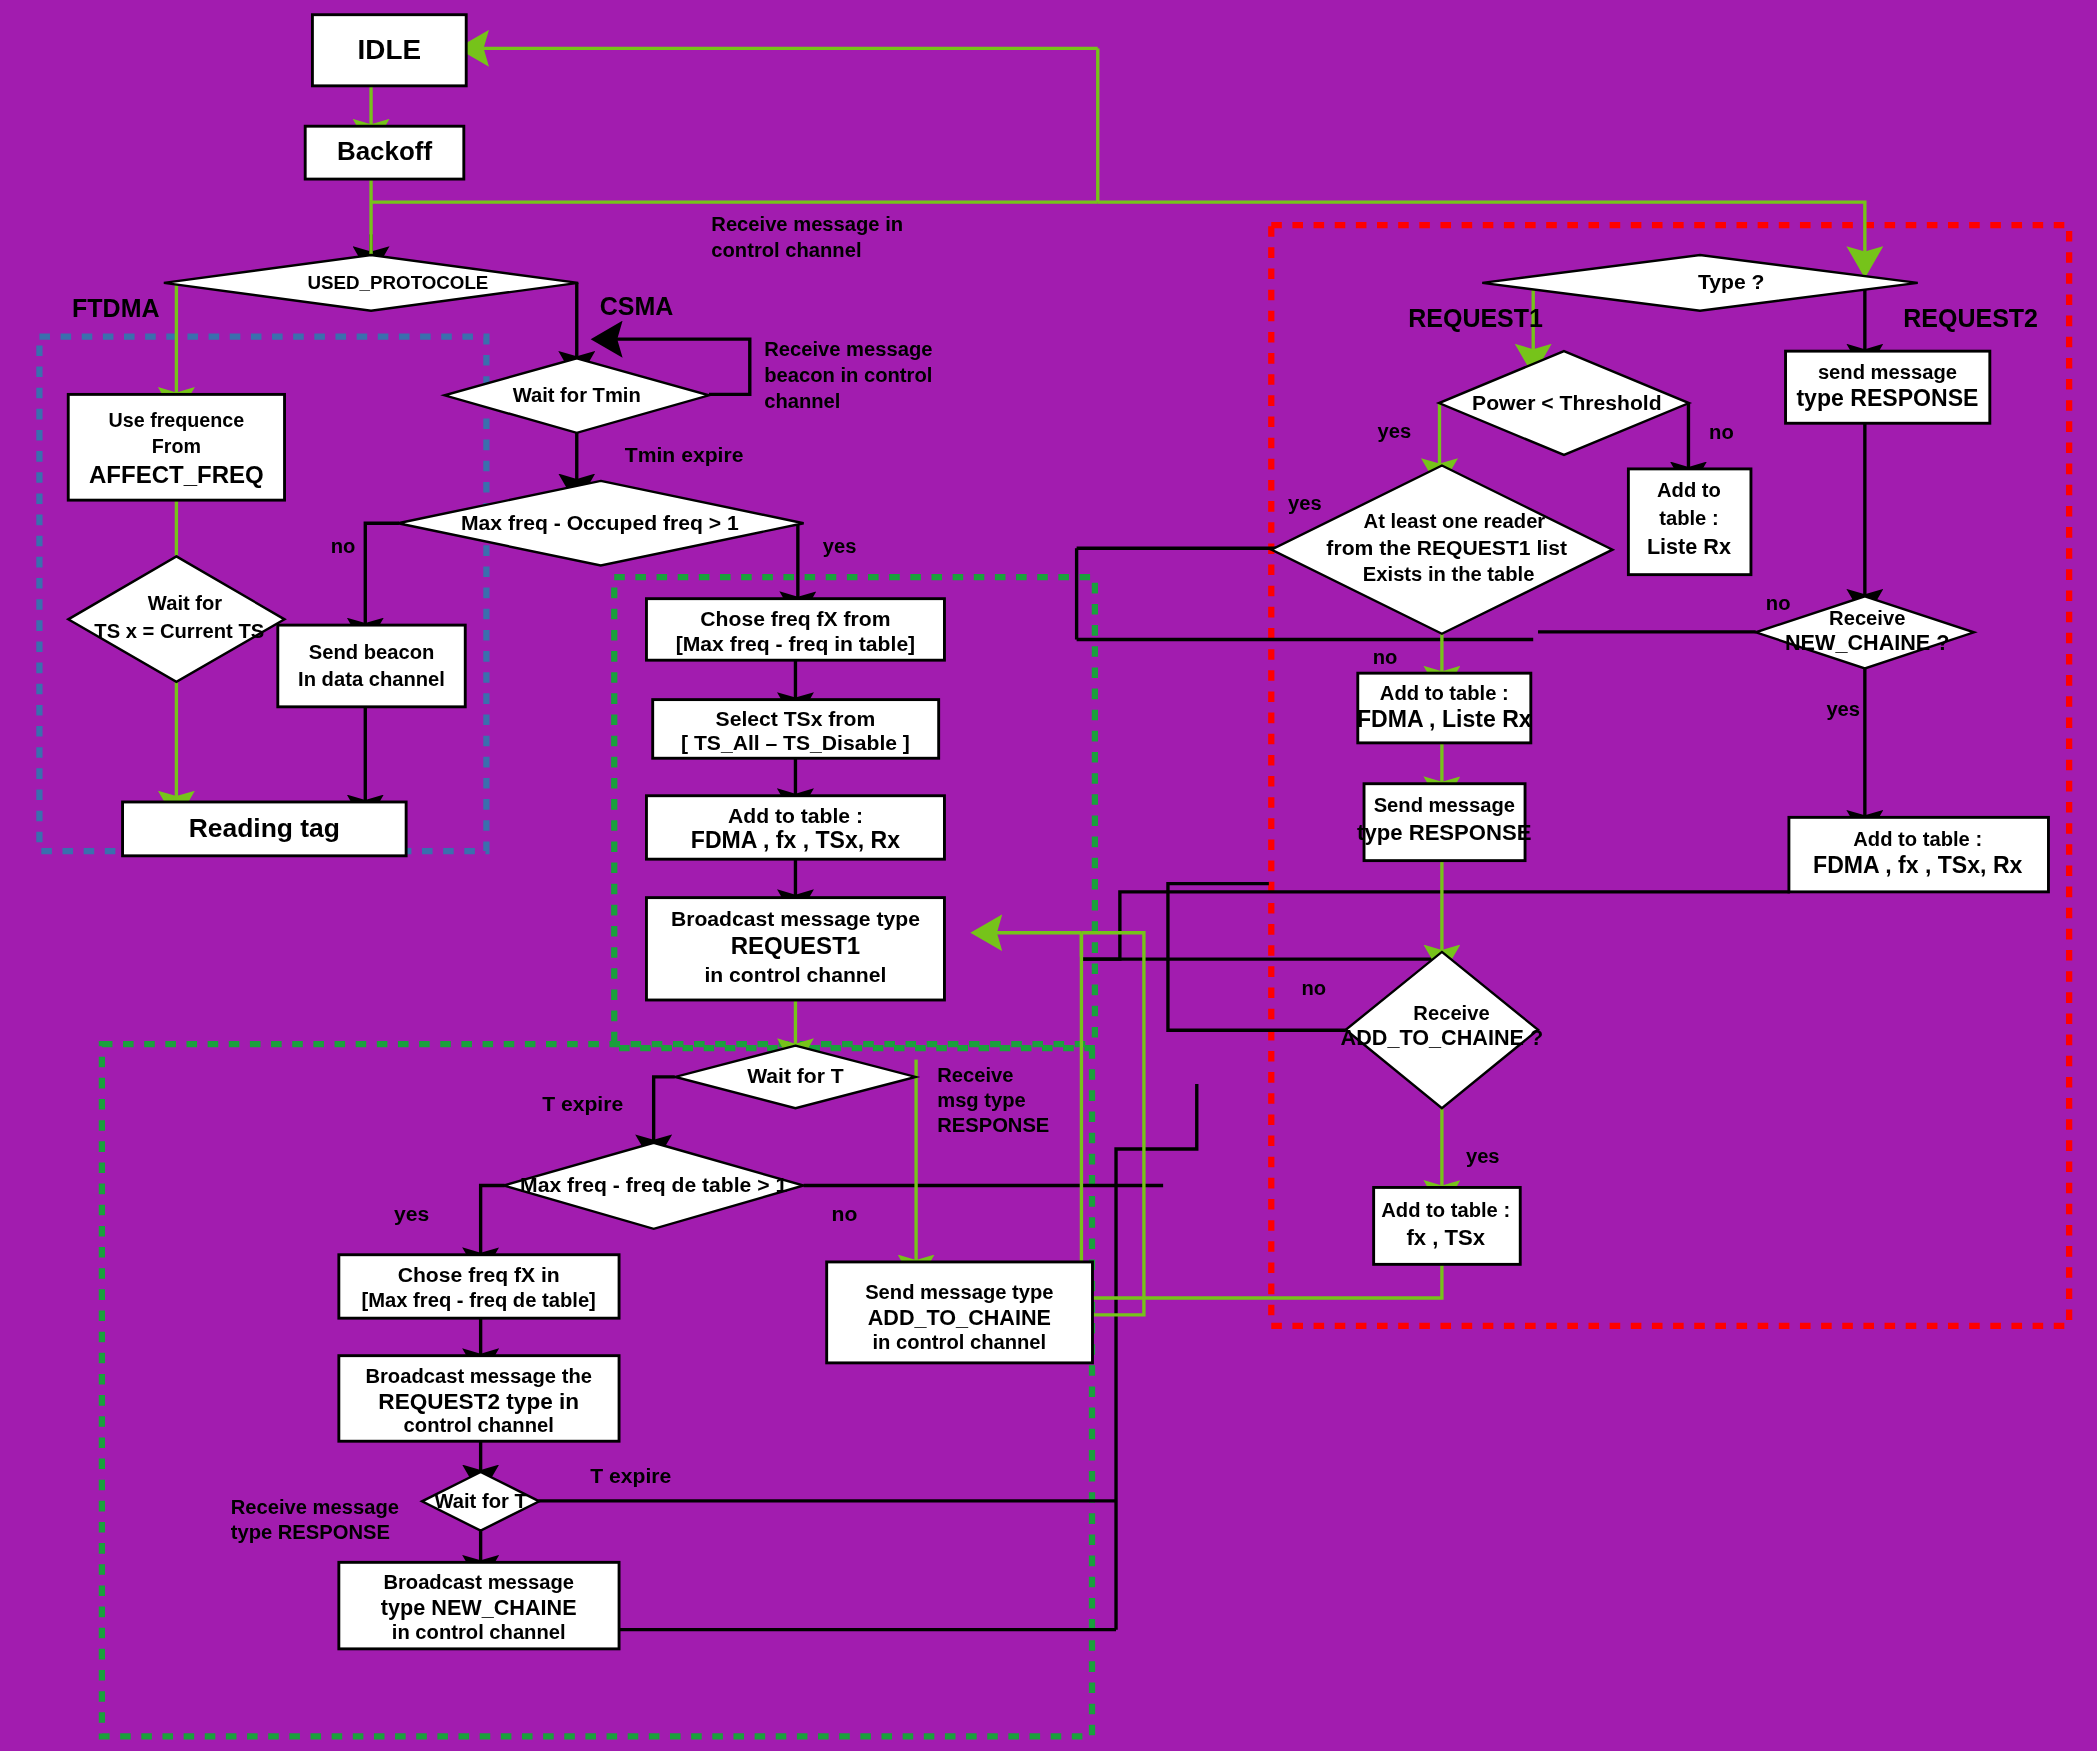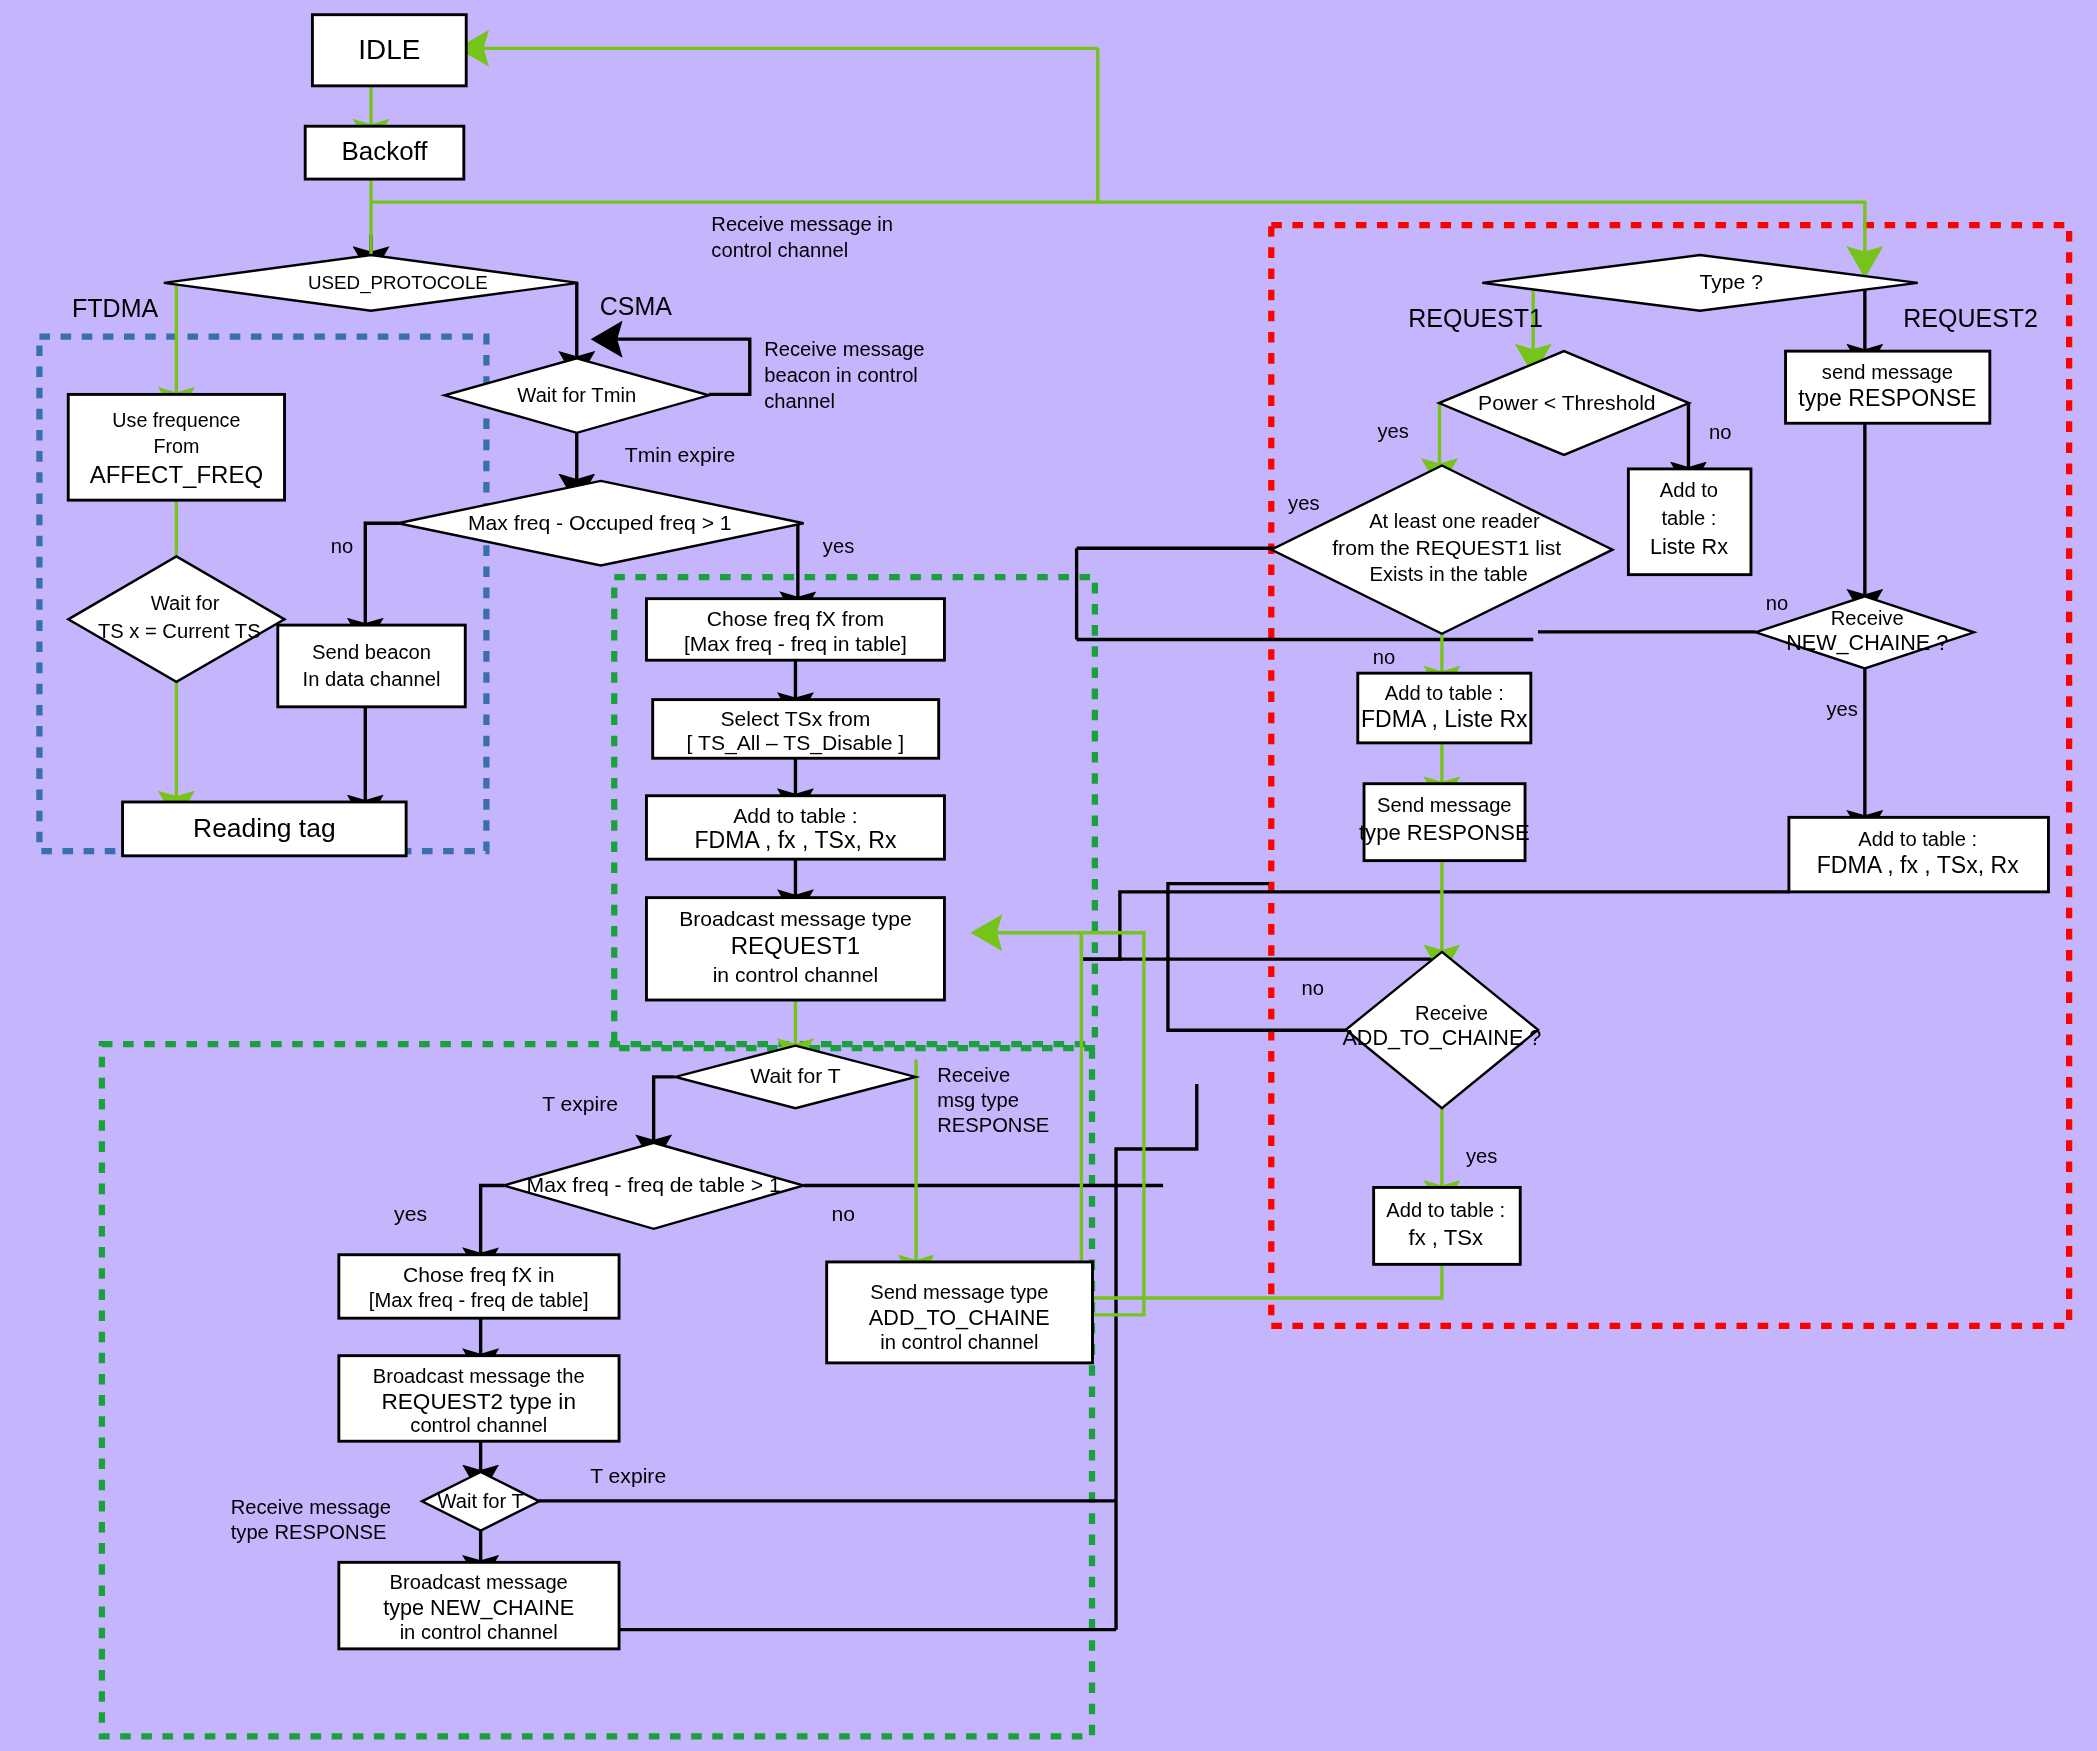--- a/index.html
+++ b/index.html
@@ -1,17 +1,17 @@
 <!DOCTYPE html>
 <html style="font-size:7.7px"><head>
 <meta charset="utf-8">
 <style>
   html,body{margin:0;padding:0;background:#ffffff;}
   body{font-family:"Liberation Sans", sans-serif;}
-  #stage{position:relative;width:2097px;height:1752px;background:#c4b5fd;overflow:hidden;}
+  #stage{position:relative;width:2097px;height:1752px;background:#a21caf;overflow:hidden;font-weight:bold;}
   svg{position:absolute;left:0;top:0;width:2097px;height:1752px;}
   .nodeText{font-family:"Liberation Sans", sans-serif;fill:#000;text-anchor:middle;dominant-baseline:middle;}
   .lbl{font-family:"Liberation Sans", sans-serif;fill:#000;}
   .shape{fill:#ffffff;stroke:#000000;}
   .box{stroke-width:6;}
   .dia{stroke-width:5;}
   .edge{stroke:#000000;stroke-width:7;fill:none;}
   .gedge{stroke:#76c31a;stroke-width:7;fill:none;}
   .grp-blue{fill:none;stroke:#3a6fae;stroke-width:13;stroke-dasharray:22 22;}
   .grp-green{fill:none;stroke:#1aa03c;stroke-width:13;stroke-dasharray:22 22;}

